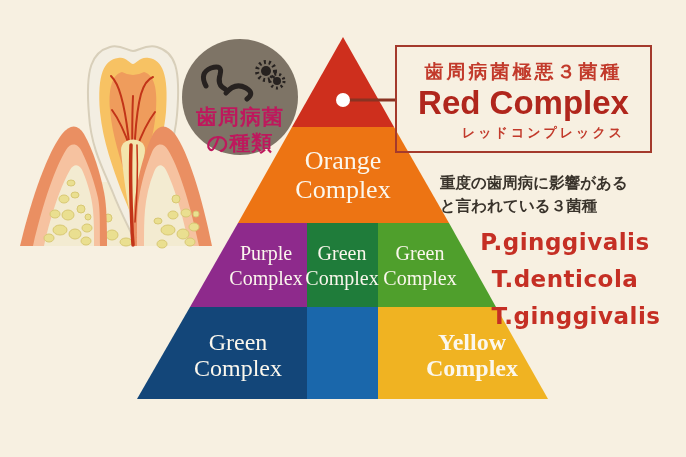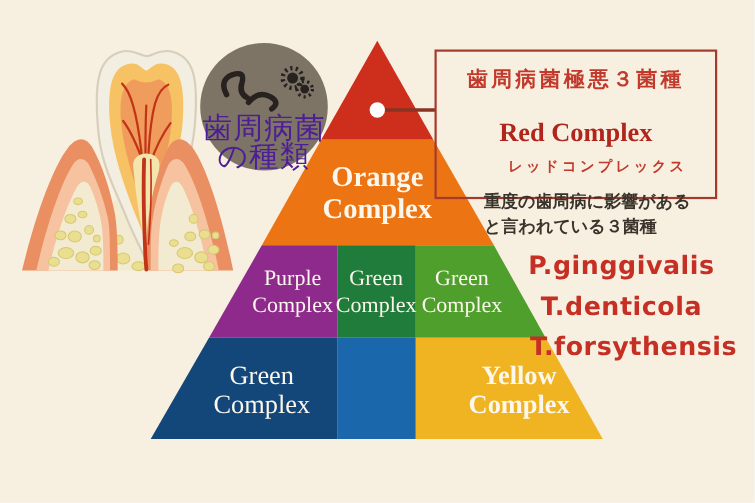--- a/index.html
+++ b/index.html
@@ -3,38 +3,38 @@
 <meta charset="utf-8">
 <style>
   * { margin:0; padding:0; box-sizing:border-box; }
   html,body { width:686px; height:457px; }
   body { font-family:"DejaVu Sans","Liberation Sans",sans-serif; overflow:hidden; }
   #stage { position:relative; width:686px; height:457px; background:#f7f0e1; }
   #art { position:absolute; left:0; top:0; width:686px; height:457px; }
 
   .pyr-label { position:absolute; color:#fbf7ed; text-align:center;
     font-family:"Liberation Serif","DejaVu Serif",serif; white-space:pre-line; }
-  .lab-orange { left:253px; top:146px; width:180px; font-size:26px; line-height:29px;font-weight:bold; }
+  .lab-orange { left:253px; top:146px; width:180px; font-size:26px; line-height:29px; }
   .lab-small  { width:120px; top:241px; font-size:20px; line-height:25px; }
   .lab-purple { left:206px; }
   .lab-green-mid { left:282px; }
   .lab-green-right { left:360px; }
   .lab-big { width:160px; top:329px; font-size:24px; line-height:26px; }
   .lab-blue { left:158px; }
   .lab-yellow { left:392px;font-weight:bold; }
 
   .circle-label { position:absolute; left:175px; top:104px; width:130px;
-    text-align:center; color:#4c1d95; font-size:27px; font-weight:normal;
+    text-align:center; color:#be185d; font-size:21px; font-weight:bold;
     line-height:26px; letter-spacing:1px; white-space:pre-line; }
 
-  .callout { position:absolute; left:395px; top:45px; width:257px; height:136px;
+  .callout { position:absolute; left:395px; top:45px; width:257px; height:108px;
     border:2px solid #a43a2c; text-align:center; padding-top:12px; }
   .callout .t-ja { font-size:19px; font-weight:bold; letter-spacing:3px; }
-  .callout .t-en { font-family:Liberation Serif, serif;
-    font-size:24px; font-weight:bold; line-height:36px; margin-top:18px; }
+  .callout .t-en { font-family:Liberation Sans, sans-serif;
+    font-size:33px; font-weight:bold; line-height:36px; margin-top:0; }
   .callout .t-kana { font-size:13px; font-weight:bold; letter-spacing:3px; margin-top:3px; }
 
   .desc { position:absolute; left:440px; top:172px; width:230px; text-align:left;
     font-size:15.5px; font-weight:600; line-height:23px; }
 
   .species { position:absolute; left:450px; top:226px; width:230px; text-align:center;
     font-size:23px; font-weight:600; letter-spacing:0.5px; line-height:33px; }
   .species .sp { margin-top:0; }
   .species .sp + .sp { margin-top:4px; }
   .species .sp:nth-child(3) { padding-left:22px; }
@@ -172,16 +172,16 @@
   </div>
 
   <div class="desc" style="color:#39332b;">
     <div>重度の歯周病に影響がある</div>
     <div>と言われている３菌種</div>
   </div>
 
   <div class="species" style="color:#c52f24;">
     <div class="sp">P.ginggivalis</div>
     <div class="sp">T.denticola</div>
-    <div class="sp">T.forsythensis</div>
+    <div class="sp">T.ginggivalis</div>
   </div>
 
 </div>
 
 </body></html>

